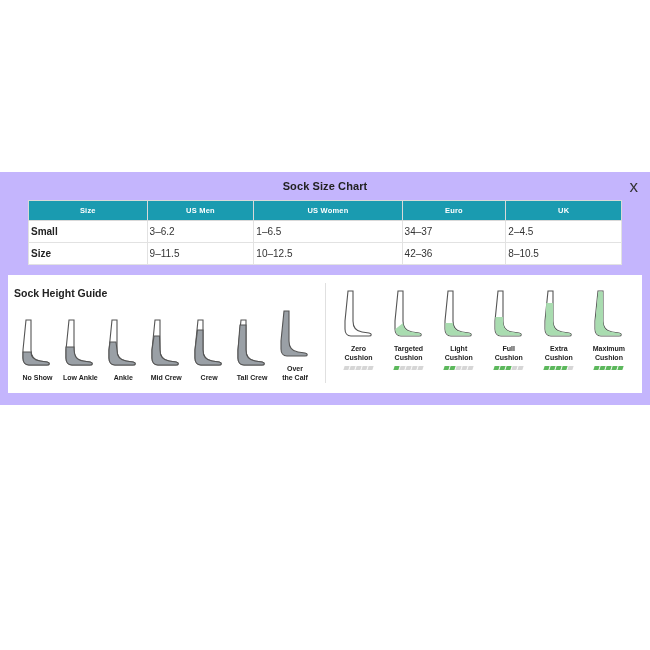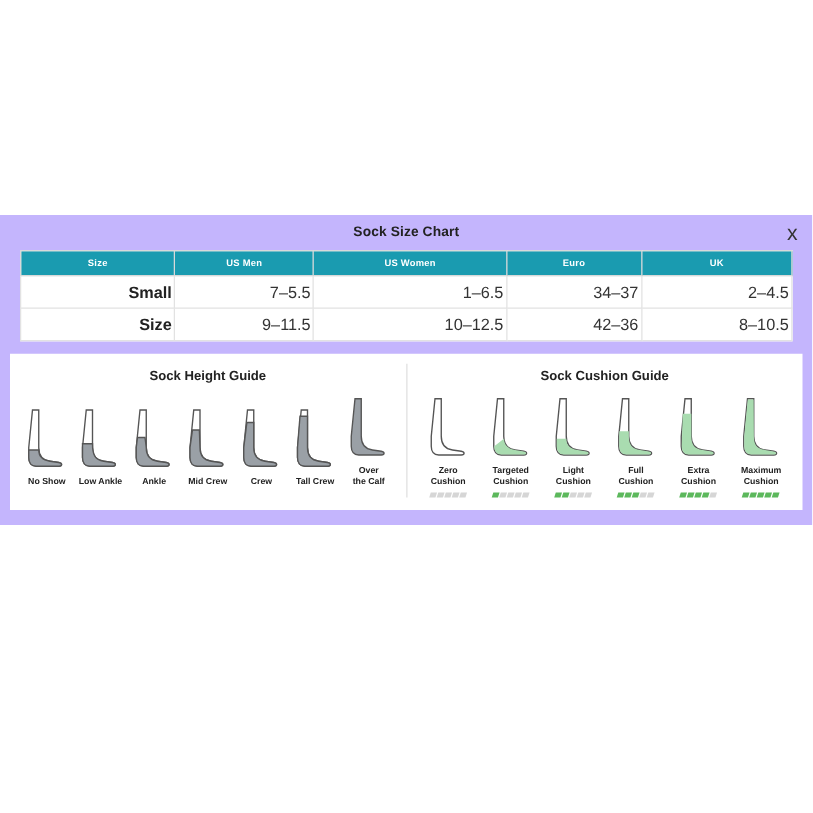--- a/index.html
+++ b/index.html
@@ -47,42 +47,42 @@
     color: #333333;
     font-family: "Liberation Sans", sans-serif;
     line-height: 1;
     cursor: pointer;
     background: transparent;
     border: none;
     padding: 0 4px;
   }
   
   .size-table-wrap {
-    padding: 0 16px;
+    padding: 0 28px;
   }
   table.size-table {
     width: 100%;
     border-collapse: collapse;
     background: #ffffff;
     table-layout: fixed;
   }
   table.size-table th {
     background: #1a9bb0;
     color: #ffffff;
     font-size: 7.5px;
     font-weight: bold;
     padding: 5px 2px;
     text-align: center;
     border: 1px solid #d9d9d9;
     letter-spacing: 0.2px;
   }
   table.size-table td {
-    font-size: 13px;
+    font-size: 10px;
     color: #333333;
-    text-align: right;
+    text-align: left;
     padding: 5px 2px;
     border: 1px solid #e2e2e2;
     background: #ffffff;
   }
   table.size-table td.size-name {
     font-weight: bold;
     color: #222222;
   }
   table.size-table col.c1 { width: 20%; }
   table.size-table col.c2 { width: 18%; }
@@ -96,21 +96,21 @@
     background: #ffffff;
     display: flex;
     padding: 8px 0 10px 0;
   }
   .guide {
     flex: 1;
     padding: 4px 6px 0 6px;
   }
   .guide.left { border-right: 1px solid #e0e0e0; }
   .guide-title {
-    text-align: center;
+    text-align: left;
     font-size: 10.5px;
     font-weight: bold;
     color: #222222;
     margin-bottom: 8px;
   }
   .guide-row {
     display: flex;
     align-items: flex-end;
     justify-content: space-between;
     padding: 0 2px;
@@ -172,21 +172,21 @@
             <th>Size</th>
             <th>US Men</th>
             <th>US Women</th>
             <th>Euro</th>
             <th>UK</th>
           </tr>
         </thead>
         <tbody>
           <tr>
             <td class="size-name">Small</td>
-            <td>7–5.5</td>
+            <td>3–6.2</td>
             <td>1–6.5</td>
             <td>34–37</td>
             <td>2–4.5</td>
           </tr>
           <tr>
             <td class="size-name">Size</td>
             <td>9–11.5</td>
             <td>10–12.5</td>
             <td>42–36</td>
             <td>8–10.5</td>
@@ -254,21 +254,20 @@
               <path d="M11 4 L11 34 C11 40 13 44 20 45 L27 46 C30 46.5 30 49 27 49 L9 49 C5 49 3 46 3 42 L3 34 L6 4 Z" fill="#9aa0a6" stroke="#555" stroke-width="1.1"></path>
             </svg>
             <div class="item-label">Over
 the Calf</div>
           </div>
 
         </div>
       </div>
 
       <div class="guide right">
-        <div class="guide-title">Sock Cushion Guide</div>
         <div class="guide-row">
 
           <div class="guide-item">
             <svg class="sock-svg" width="34" height="52" viewBox="0 0 34 52">
               <path d="M11 4 L11 34 C11 40 13 44 20 45 L27 46 C30 46.5 30 49 27 49 L9 49 C5 49 3 46 3 42 L3 34 L6 4 Z" fill="#ffffff" stroke="#555" stroke-width="1.1"></path>
             </svg>
             <div class="item-label">Zero
 Cushion</div>
             <div class="bars">
               <span class="bar"></span>

